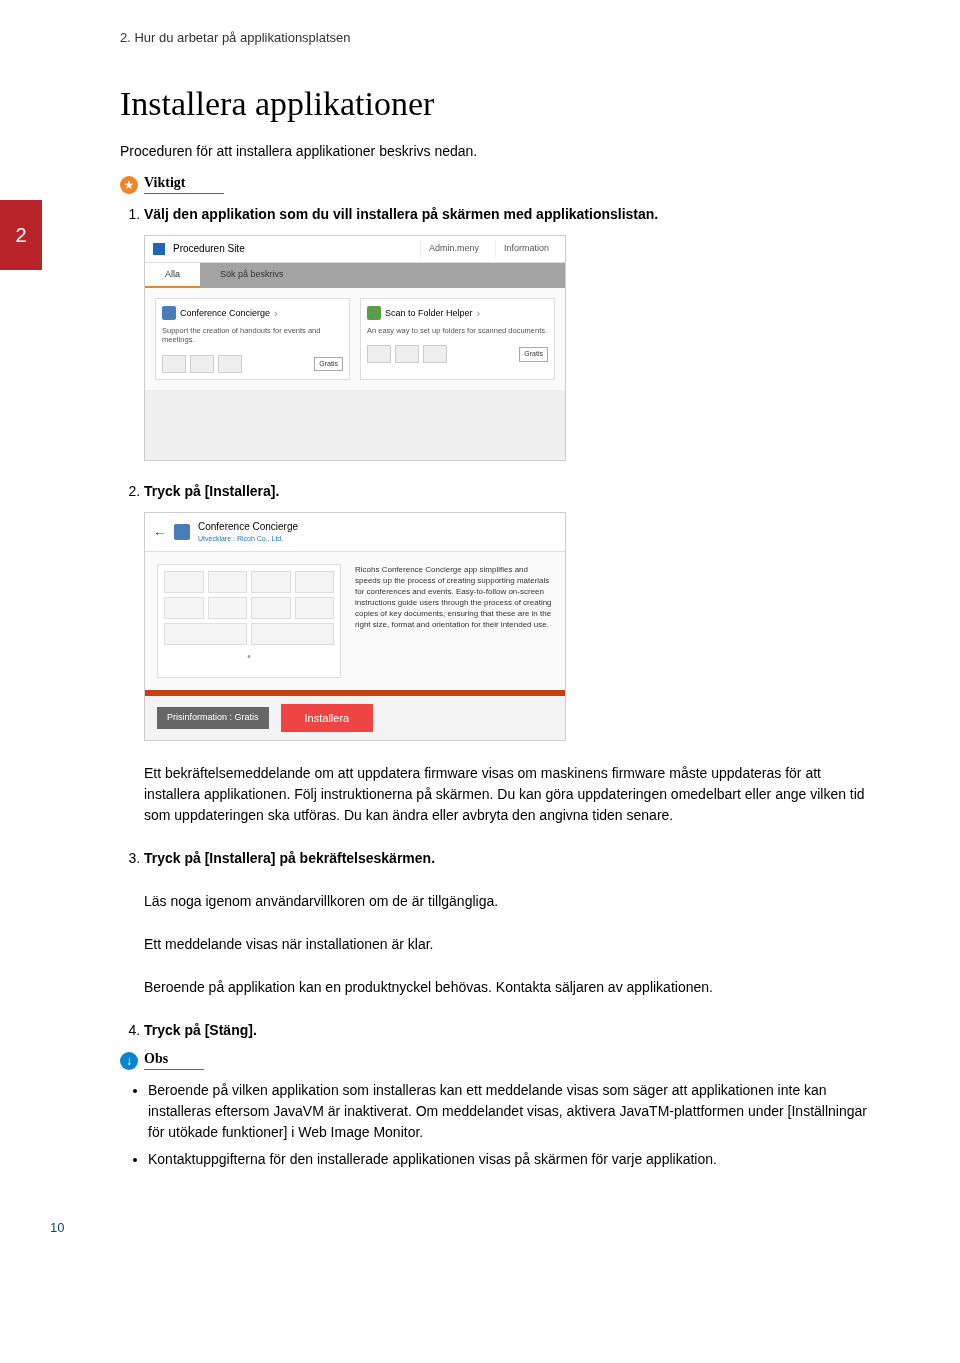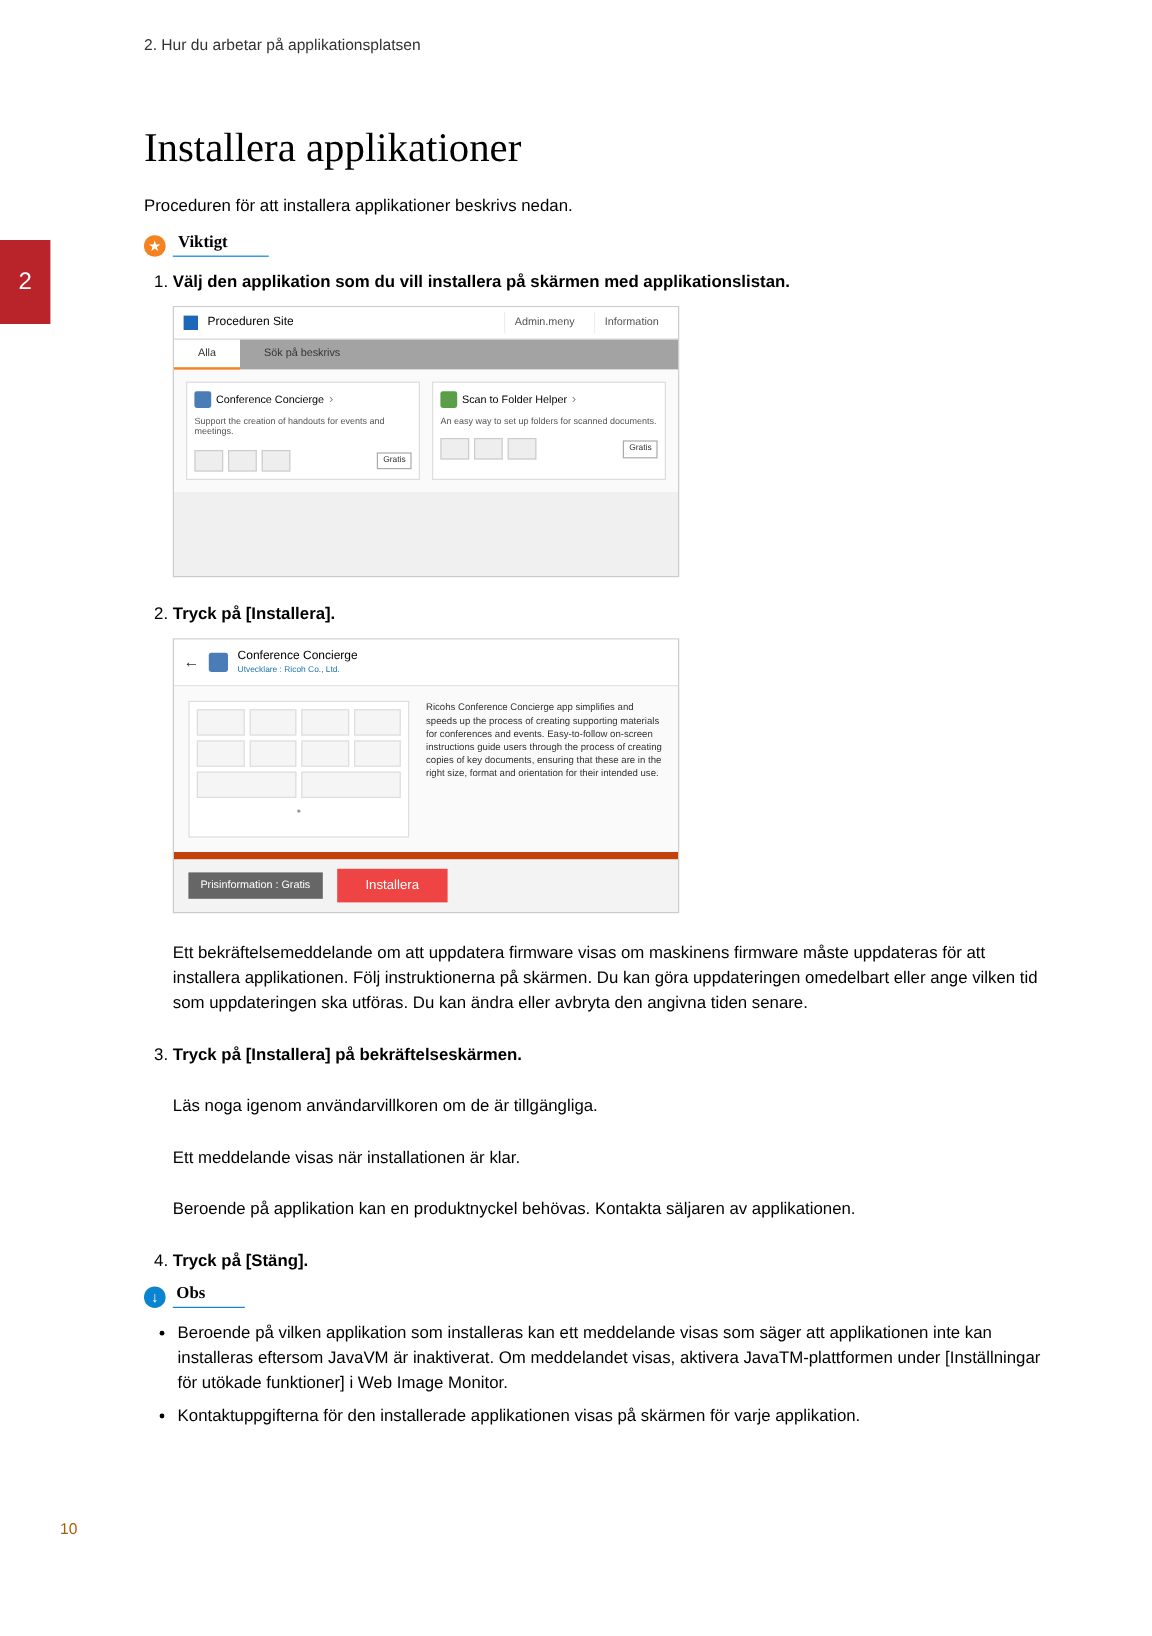--- a/index.html
+++ b/index.html
@@ -11,21 +11,21 @@
     width: 960px;
   }
   .page {
     padding: 30px 90px 30px 50px;
     position: relative;
   }
   .header-line {
     font-size: 13px;
     color: #333;
     margin-left: 70px;
-    margin-bottom: 60px;
+    margin-bottom: 40px;
   }
   .chapter-tab {
     position: absolute;
     left: 0;
     top: 200px;
     width: 42px;
     height: 70px;
     background: #b8242a;
     color: #fff;
     display: flex;
@@ -69,21 +69,20 @@
   .badge-icon.blue {
     background: #0a84d0;
   }
   .badge-label {
     font-size: 14px;
     font-weight: bold;
     font-family: Georgia, "Times New Roman", serif;
     color: #000;
     padding-right: 30px;
     position: relative;
-    text-align: center;
   }
   .badge-underline {
     height: 1px;
     background: #0a84d0;
     width: 80px;
     margin-top: 2px;
   }
   .badge-wrap { display:flex; flex-direction:column; }
   .bullet-list {
     padding-left: 28px;
@@ -154,24 +153,24 @@
   .ss2-body{display:flex;gap:14px;padding:12px;background:#fafafa;}
   .ss2-preview{width:170px;height:100px;border:1px solid #ddd;background:#fff;padding:6px;font-size:7px;color:#888;}
   .pvrow{display:flex;gap:4px;margin-bottom:4px;}
   .pvtile{flex:1;height:20px;border:1px solid #ddd;background:#f5f5f5;}
   .pvdots{text-align:center;font-size:10px;color:#999;margin-top:4px;}
   .ss2-desc{flex:1;font-size:8px;color:#333;line-height:1.4;}
   .ss2-footer{display:flex;align-items:center;gap:12px;padding:8px 12px;background:#f3f3f3;border-top:6px solid #c2410c;}
   .ss2-footer .price{font-size:9px;color:#fff;background:#666;padding:4px 10px;}
   .ss2-footer .install{font-size:11px;color:#fff;background:#ef4444;padding:6px 24px;}
   .page-number {
-    margin-top: 76px;
+    margin-top: 50px;
     margin-left: 0px;
     font-size: 13px;
-    color: #a16207;
+    color: #0c4a6e;
   }
 </style>
 </head>
 <body>
 
 <div class="page">
   <div class="header-line">2. Hur du arbetar på applikationsplatsen</div>
 
   <div class="chapter-tab">2</div>
 

